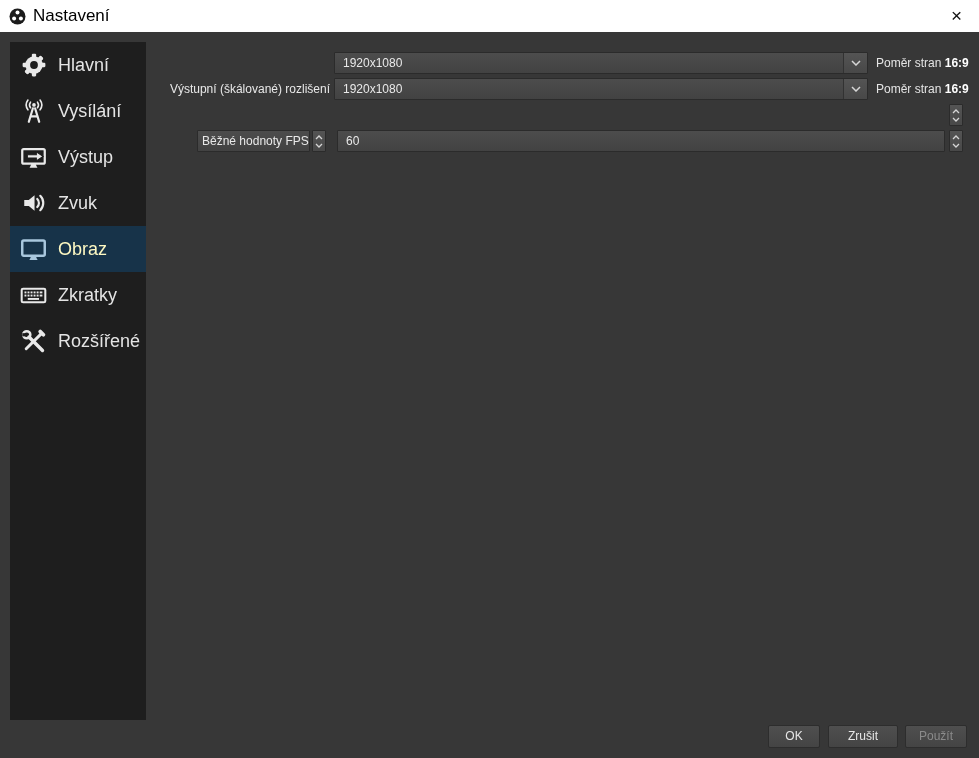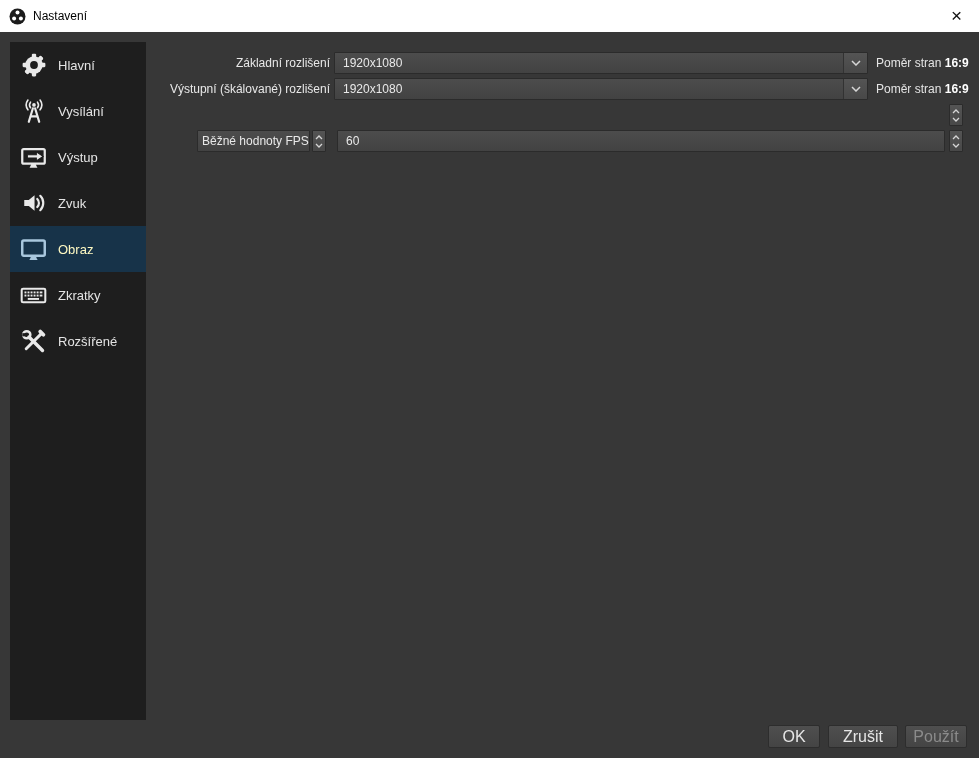--- a/index.html
+++ b/index.html
@@ -7,36 +7,36 @@
     position:relative;width:979px;height:758px;overflow:hidden;
     font-family:"Liberation Sans","DejaVu Sans",sans-serif;
     background:#373737;box-shadow:0 0 0 1px #222;
   }
   
   .titlebar{
     position:absolute;top:0;left:0;right:0;height:32px;background:#ffffff;
     display:flex;align-items:center;padding:0 0 0 9px;box-sizing:border-box;
   }
   .titlebar .logo{width:17px;height:17px;margin-right:7px;flex:0 0 auto;}
-  .titlebar .title{font-size:12px;color:#000;}
+  .titlebar .title{font-size:17px;color:#000;}
   .close-btn{
     position:absolute;right:0;top:0;width:45px;height:31px;
     display:flex;align-items:center;justify-content:center;
     font-size:19px;font-weight:300;color:#111;cursor:default;line-height:1;
   }
   
   .content{position:absolute;top:32px;left:0;right:0;bottom:0;background:#373737;}
   
   .sidebar{
     position:absolute;left:10px;top:10px;width:136px;height:678px;
     background:#1e1e1e;
   }
   .side-item{
     height:46px;display:flex;align-items:center;gap:11px;
-    padding-left:10px;color:#e4e4e4;font-size:13px;
+    padding-left:10px;color:#e4e4e4;font-size:18px;
   }
   .side-item .sicon{width:27px;height:27px;flex:0 0 auto;display:flex;align-items:center;justify-content:center;}
   .side-item.selected{background:#173349;color:#fef9c3;}
   
   .frow-label{
     position:absolute;left:0;width:330px;text-align:right;
     font-size:12px;color:#e8e8e8;line-height:22px;height:22px;
   }
   .field{
     position:absolute;height:22px;box-sizing:border-box;
@@ -61,21 +61,21 @@
   }
   .aspect b{color:#fff;}
   .fps-type{
     text-align:center;padding:0 4px;
   }
   
   .btn{
     position:absolute;top:693px;height:23px;box-sizing:border-box;
     background:linear-gradient(#4f4f4f,#444444);
     border:1px solid #2d2d2d;border-radius:2px;
-    color:#e6e6e6;font-size:16px;text-align:center;line-height:21px;
+    color:#e6e6e6;font-size:12px;text-align:center;line-height:21px;
   }
   .btn.disabled{color:#8b8b8b;}
   svg{display:block;}
 </style>
 </head>
 <body>
 
 <div class="window">
 
   <div class="titlebar">
@@ -193,21 +193,20 @@
               <path d="M18 3.2 20.8 6" stroke-width="3.4"></path>
             </g>
             <rect x="2" y="4.6" width="4" height="2.8" fill="#1e1e1e"></rect>
           </svg>
         </span>
         <span>Rozšířené</span>
       </div>
 
     </div>
 
-    <div class="frow-label" style="top:20px;">Základní rozlišení</div>
     <div class="field combo" style="top:20px;left:334px;width:534px;">
       <span>1920x1080</span>
       <span class="dd-arrow">
         <svg width="10" height="6" viewBox="0 0 10 6">
             <path d="M1 1l4 4 4-4" stroke="#d6d6d6" stroke-width="1.5" fill="none"></path>
           </svg>
       </span>
     </div>
     <div class="aspect" style="top:20px;left:876px;">
       <span>Poměr stran</span>&nbsp;<b>16:9</b>

